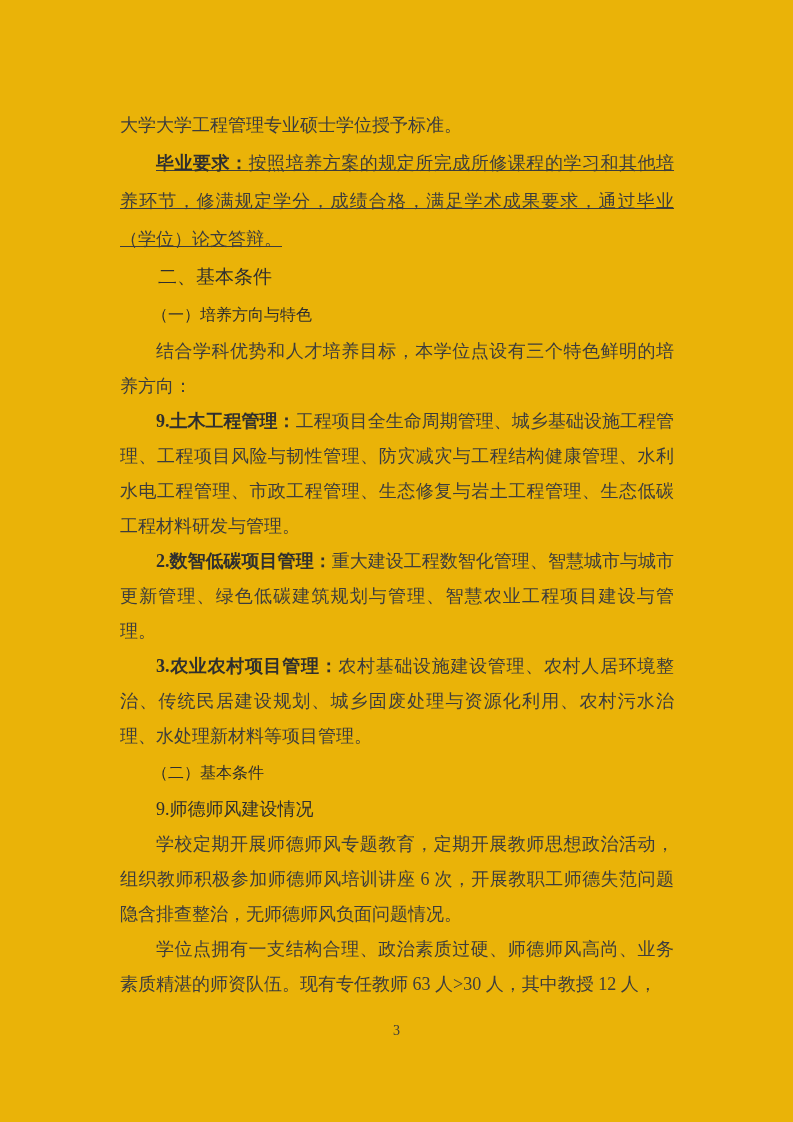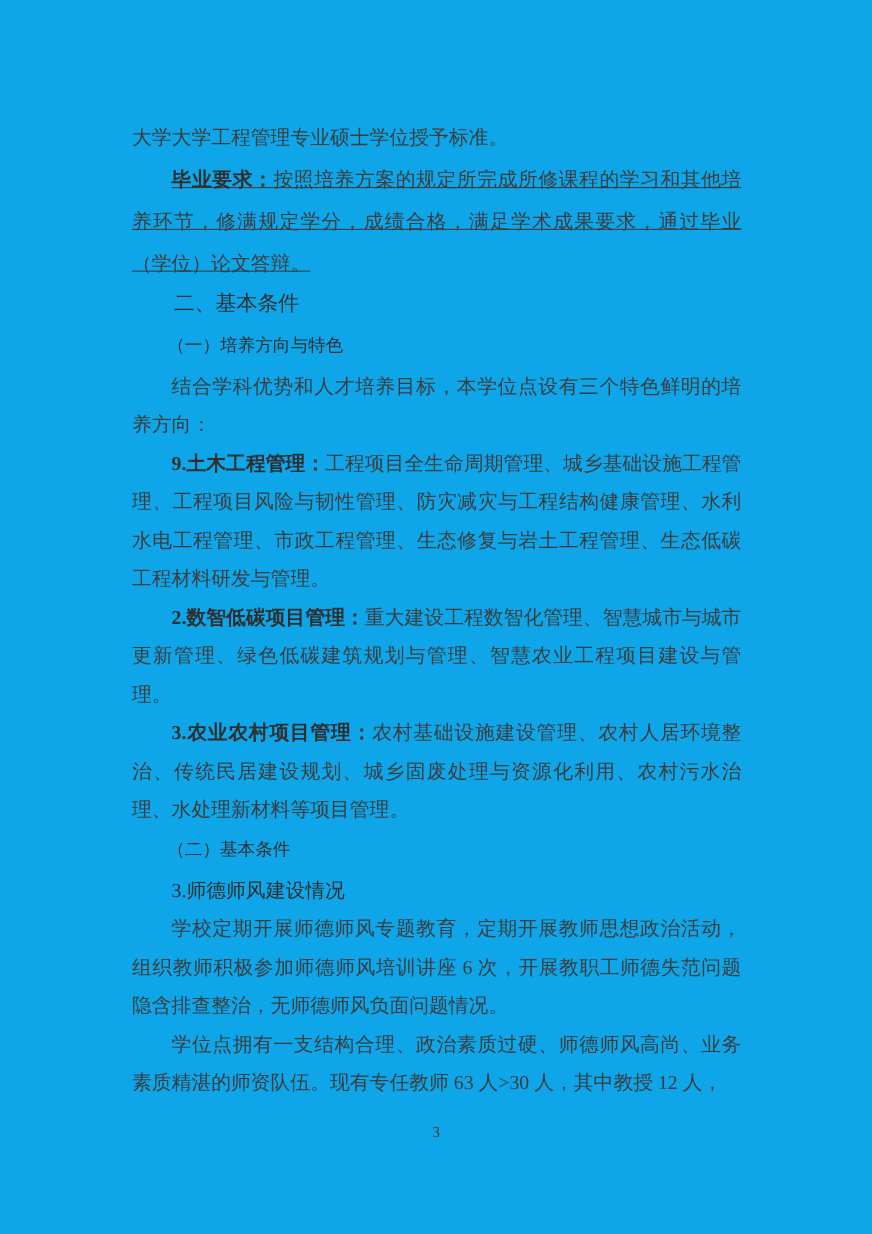--- a/index.html
+++ b/index.html
@@ -5,21 +5,21 @@
   html, body {
     margin: 0;
     padding: 0;
     background: #e8e8e8;
   }
   .page {
     position: relative;
     width: 793px;
     height: 1122px;
     margin: 0 auto;
-    background: #0ea5e9;
+    background: #eab308;
     overflow: hidden;
     font-family: "Liberation Serif", "DejaVu Serif", serif;
     color: #3d3d3d;
   }
   .content {
     position: absolute;
     left: 120px;
     top: 106px;
     width: 554px;
   }
@@ -108,21 +108,21 @@
     <p class="para">
       <span class="lead">2.数智低碳项目管理：</span><span>重大建设工程数智化管理、智慧城市与城市更新管理、绿色低碳建筑规划与管理、智慧农业工程项目建设与管理。</span>
     </p>
 
     <p class="para">
       <span class="lead">3.农业农村项目管理：</span><span>农村基础设施建设管理、农村人居环境整治、传统民居建设规划、城乡固废处理与资源化利用、农村污水治理、水处理新材料等项目管理。</span>
     </p>
 
     <h3 class="h2">（二）基本条件</h3>
 
-    <h4 class="sub">3.师德师风建设情况</h4>
+    <h4 class="sub">9.师德师风建设情况</h4>
 
     <p class="para">
       <span>学校定期开展师德师风专题教育，定期开展教师思想政治活动，组织教师积极参加师德师风培训讲座 6 次，开展教职工师德失范问题隐含排查整治，无师德师风负面问题情况。</span>
     </p>
 
 
     <p class="para">
       <span>学位点拥有一支结构合理、政治素质过硬、师德师风高尚、业务素质精湛的师资队伍。现有专任教师 63 人&gt;30 人，其中教授 12 人，</span>
     </p>
 

